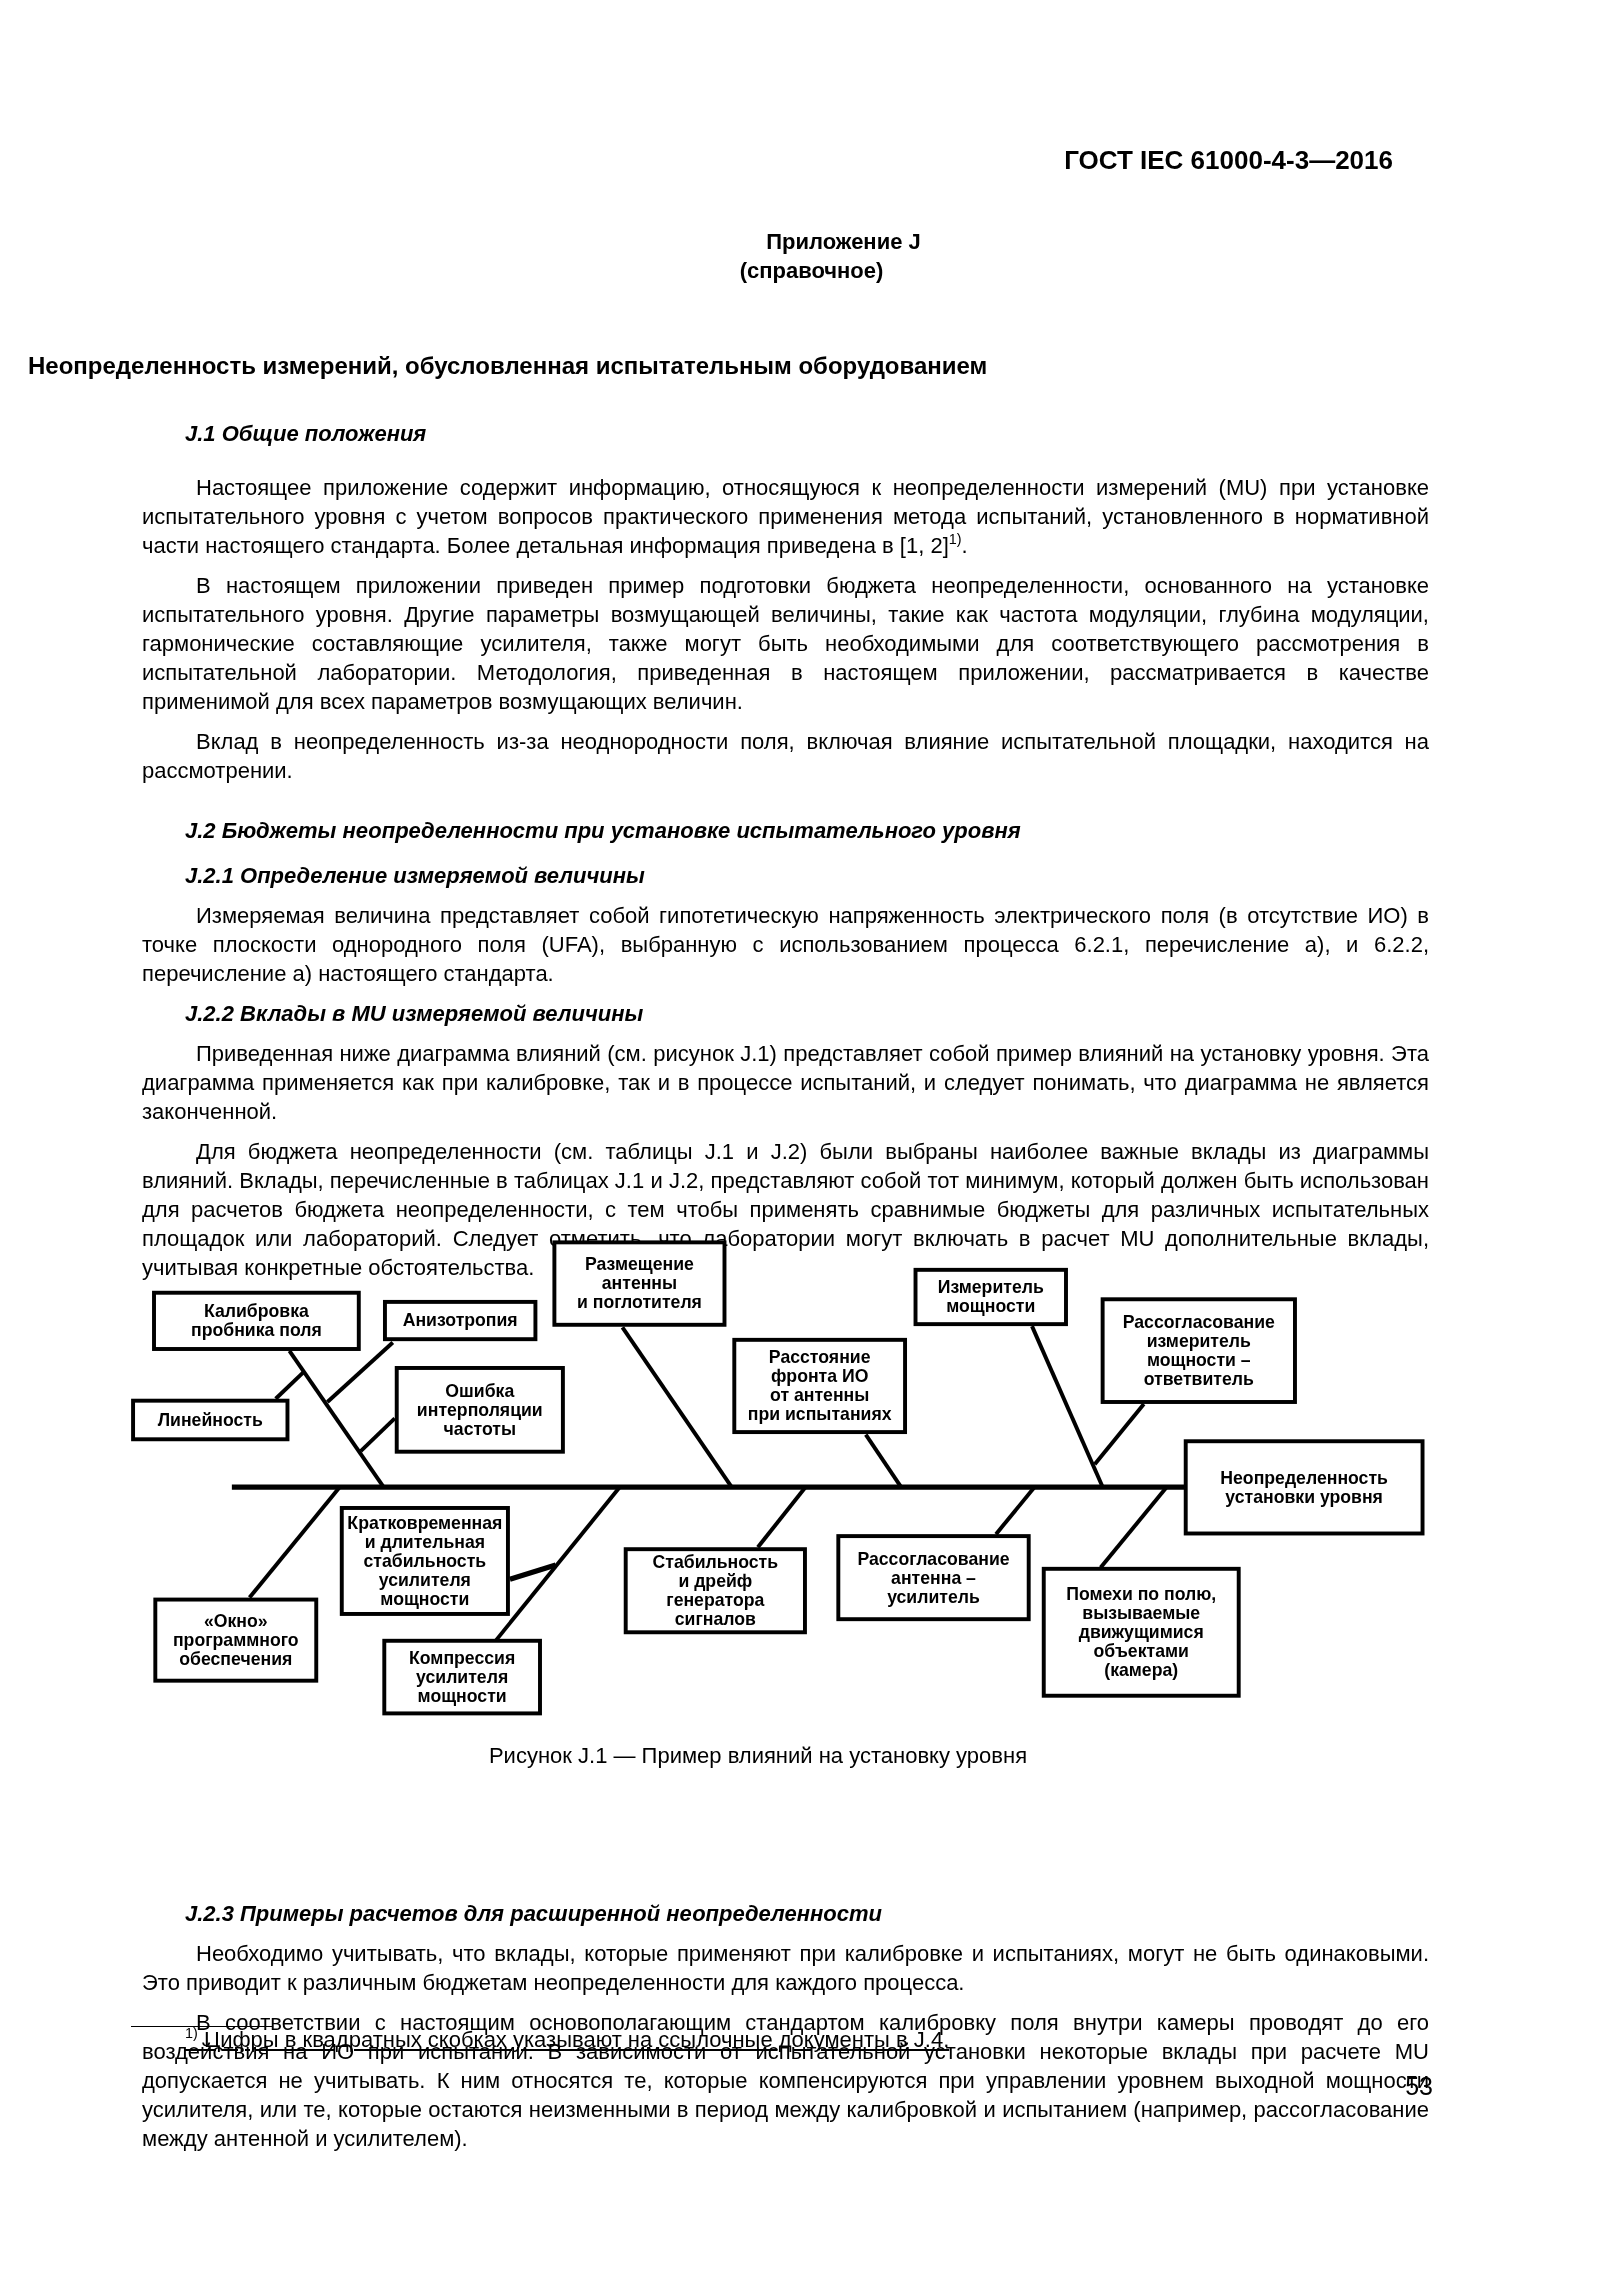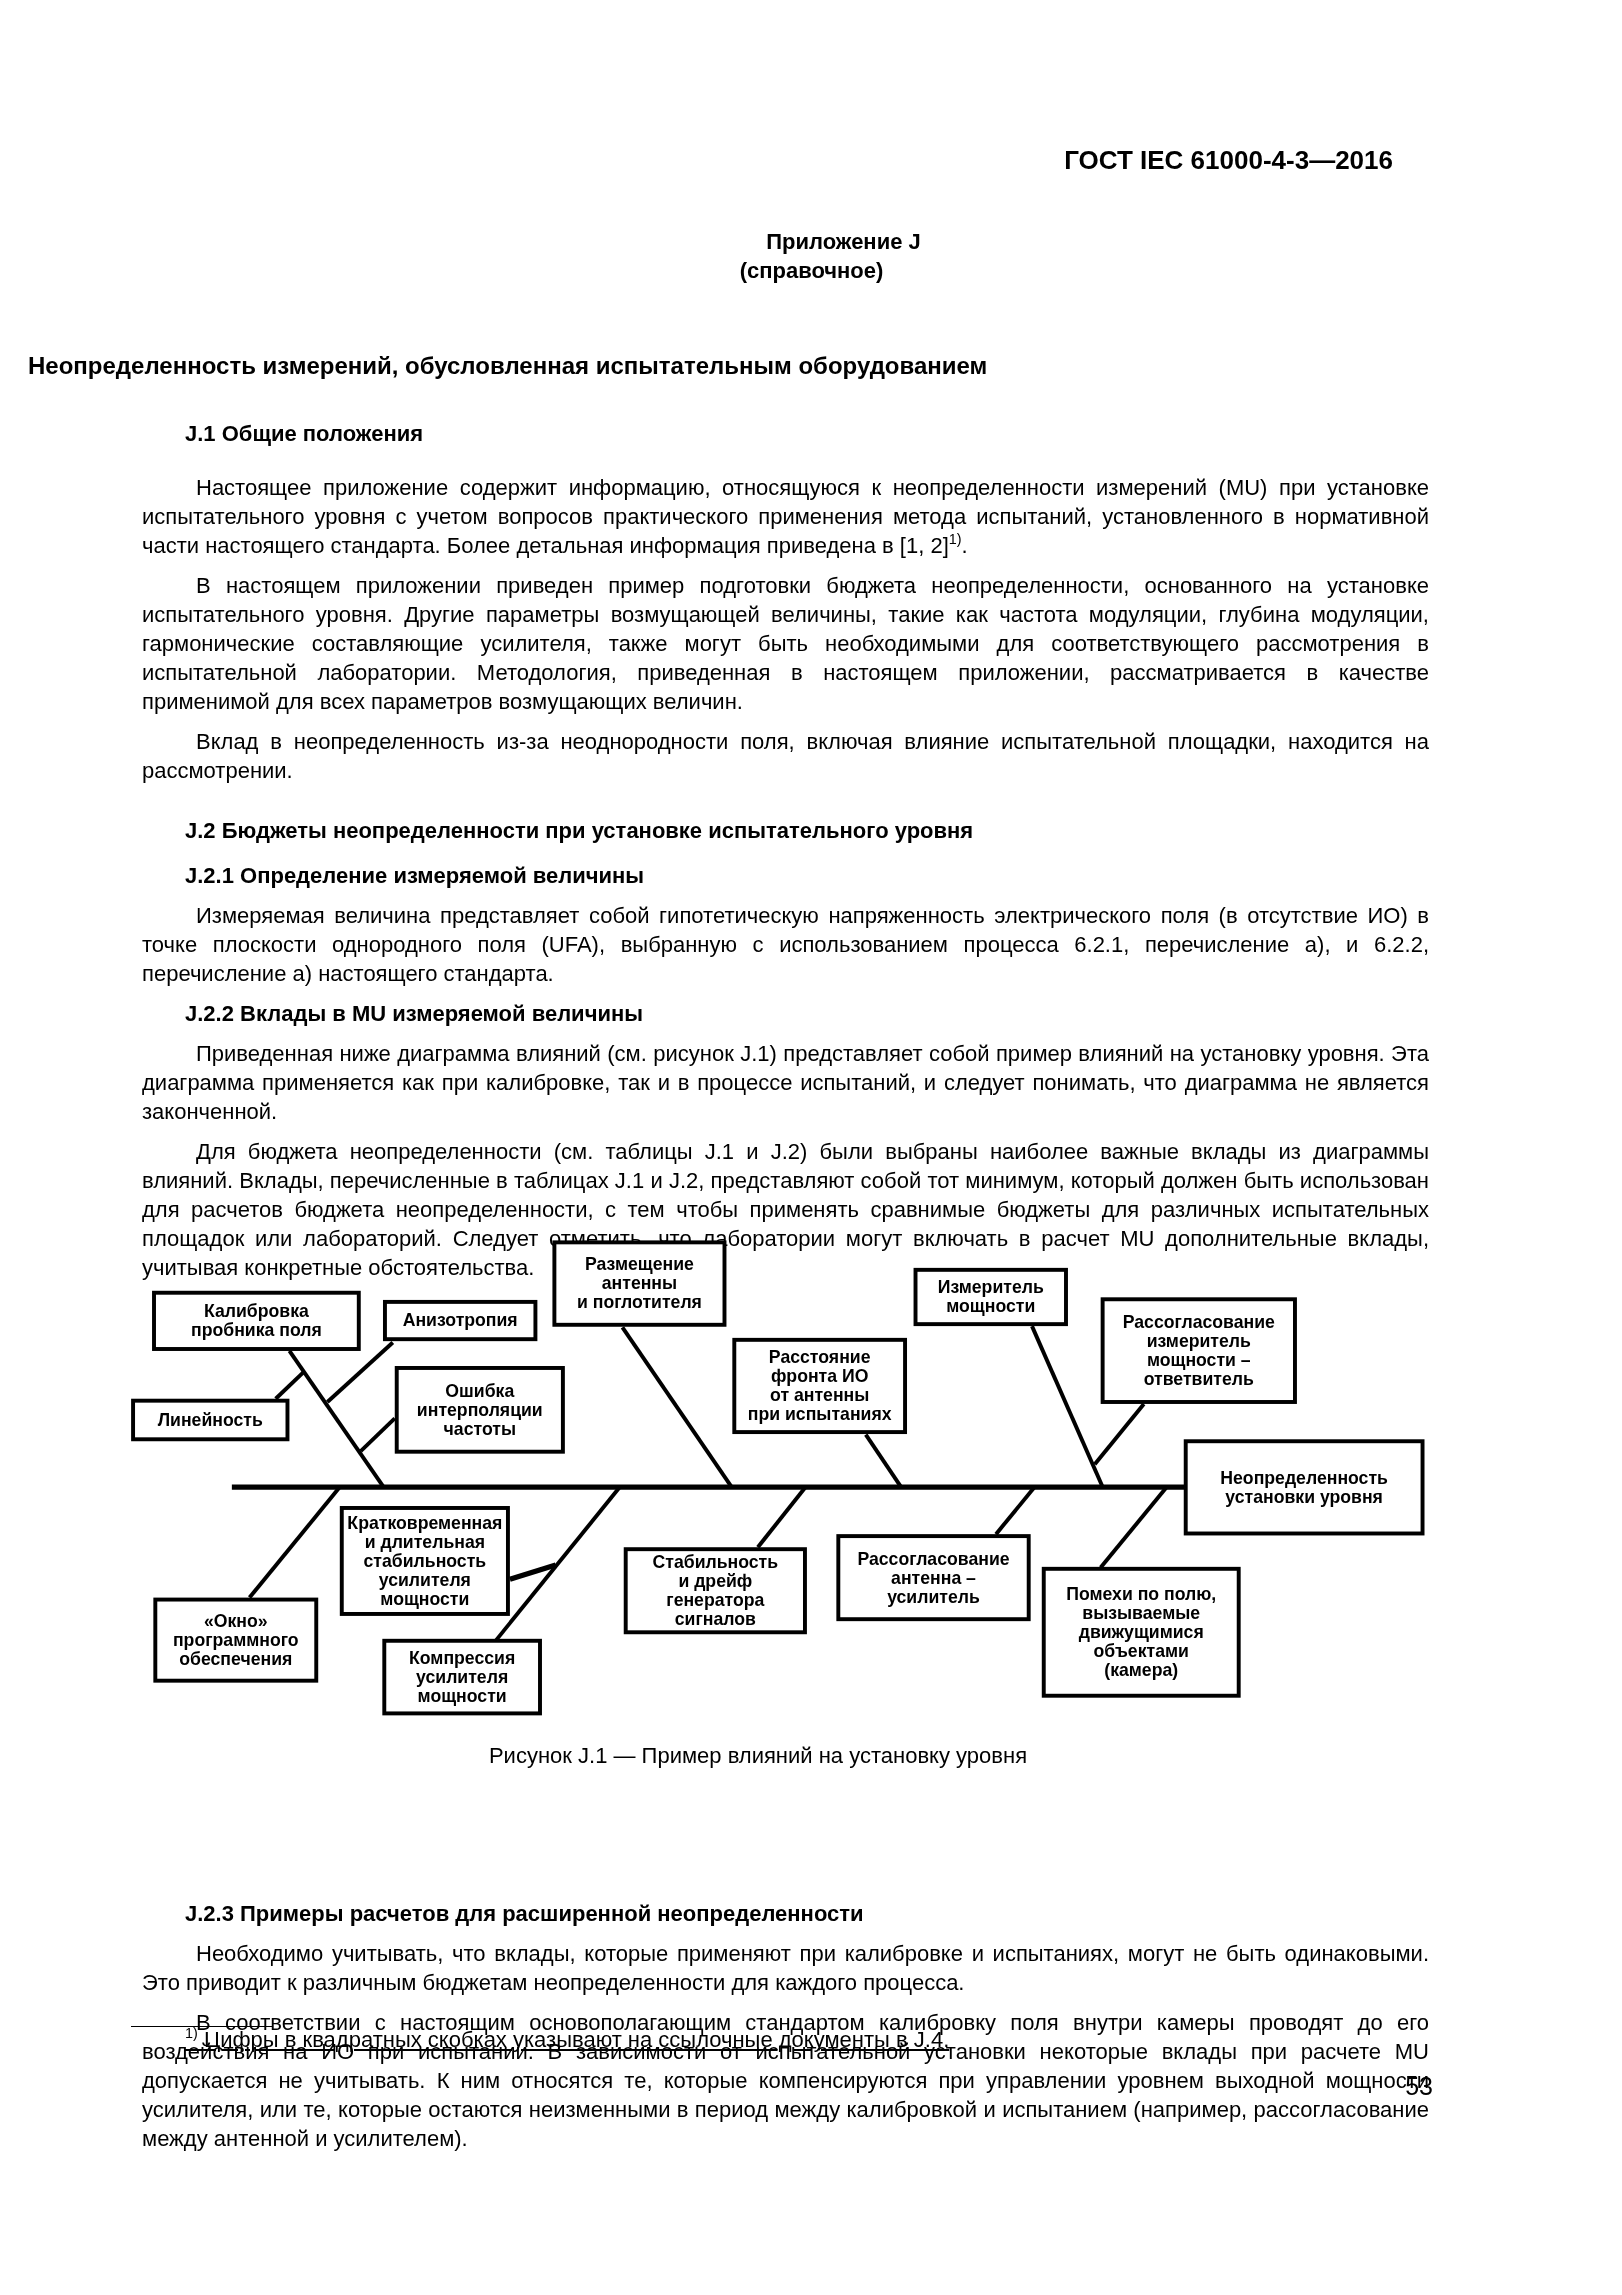--- a/index.html
+++ b/index.html
@@ -4,21 +4,21 @@
 <style>
   html, body { margin: 0; padding: 0; background: #ffffff; }
   body { width: 1623px; height: 2295px; position: relative; overflow: hidden;
          font-family: "Liberation Sans", sans-serif; color: #000; }
   .page { position: absolute; left: 0; top: 0; width: 1623px; height: 2295px; }
   .std-header { position: absolute; left: 1007px; top: 145px; width: 386px; text-align: right;
          font-weight: bold; font-size: 26px; letter-spacing: 0px; }
   .annex { position: absolute; left: 0; width: 1623px; text-align: center; font-weight: bold; font-size: 22px; }
   .title { position: absolute; left: 0; width: 1623px; font-weight: bold; font-size: 24px; top: 352px; padding-left: 28px; }
   .text-block { position: absolute; left: 131px; width: 1309px; font-size: 22px; line-height: 29px; }
-  .h { font-weight: bold; padding-left: 54px; }
+  .h { font-weight: bold; padding-left: 54px; font-style: italic; }
   .p { text-indent: 54px; text-align: justify; text-align-last: left; margin: 11px; }
   .gap-s { height: 14.4px; }
   sup { font-size: 14.4px; vertical-align: 9.2px; line-height: 0; }
   .caption { position: absolute; left: 0; width: 1516px; text-align: center; font-size: 22px; top: 1743px; }
   .fn-rule { position: absolute; left: 131px; top: 2026px; width: 142px; height: 1.3px; background: #000; }
   .footnote { position: absolute; left: 185px; top: 2027px; font-size: 22px; text-decoration: underline; }
   .page-num { position: absolute; left: 1374px; top: 2072px; width: 59px; text-align: right; font-size: 25px; }
   svg.diagram { position: absolute; left: 0; top: 0; }
   .box-text { font-family: "Liberation Sans", sans-serif; font-weight: bold; font-size: 27px; }
 </style>

